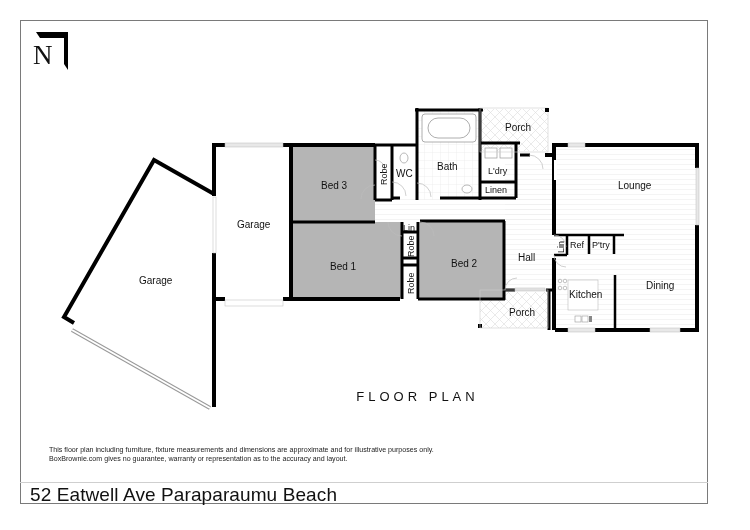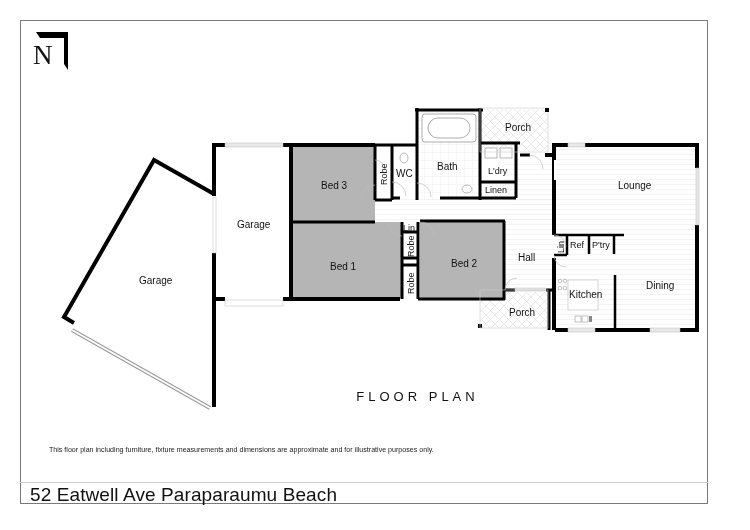--- a/index.html
+++ b/index.html
@@ -192,16 +192,17 @@
   <text class="small-label" x="592" y="248">P'try</text>
   <text class="room-label" x="569" y="298">Kitchen</text>
   <text class="room-label" x="646" y="289">Dining</text>
   <text class="room-label" x="509" y="316">Porch</text>
 </svg>
 
 <div class="floorplan-title">FLOOR PLAN</div>
 
 <div class="disclaimer">
   <div>This floor plan including furniture, fixture measurements and dimensions are approximate and for illustrative purposes only.</div>
+  <div>BoxBrownie.com gives no guarantee, warranty or representation as to the accuracy and layout.</div>
 </div>
 
 <div class="title-sep"></div>
 <div class="address">52 Eatwell Ave Paraparaumu Beach</div>
 
 </body></html>

